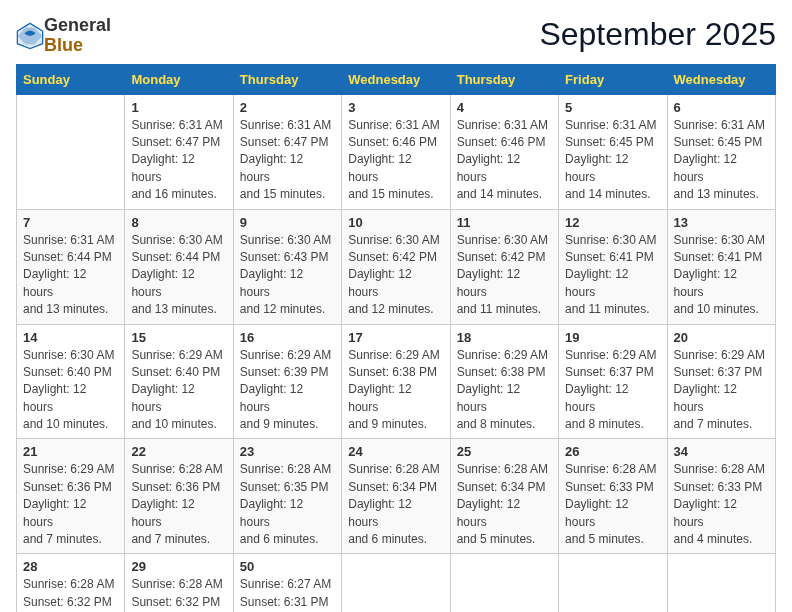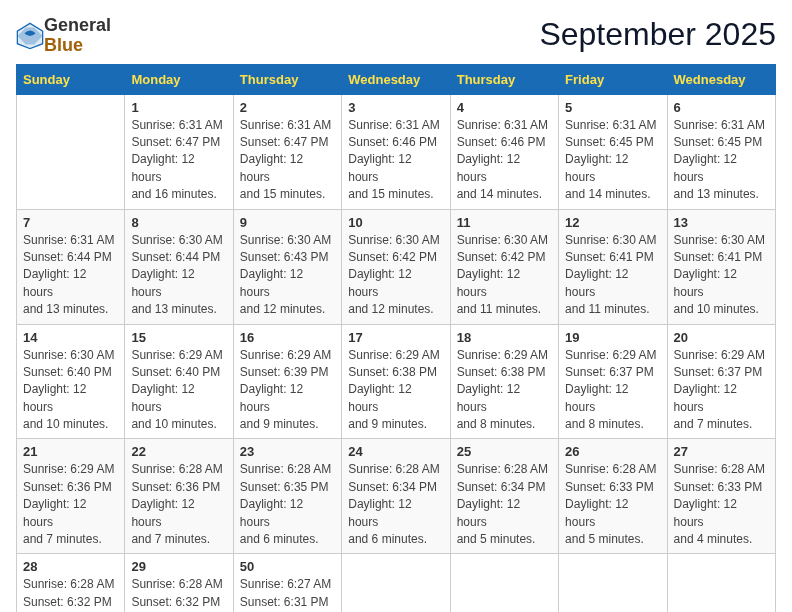--- a/index.html
+++ b/index.html
@@ -227,21 +227,21 @@
         </td>
         <td>
           <span class="day-num">25</span>
           <div class="day-info">Sunrise: 6:28 AM<br>Sunset: 6:34 PM<br>Daylight: 12 hours<br>and 5 minutes.</div>
         </td>
         <td>
           <span class="day-num">26</span>
           <div class="day-info">Sunrise: 6:28 AM<br>Sunset: 6:33 PM<br>Daylight: 12 hours<br>and 5 minutes.</div>
         </td>
         <td>
-          <span class="day-num">27</span>
+          <span class="day-num">34</span>
           <div class="day-info">Sunrise: 6:28 AM<br>Sunset: 6:33 PM<br>Daylight: 12 hours<br>and 4 minutes.</div>
         </td>
       </tr>
       <tr>
         <td>
           <span class="day-num">28</span>
           <div class="day-info">Sunrise: 6:28 AM<br>Sunset: 6:32 PM<br>Daylight: 12 hours<br>and 4 minutes.</div>
         </td>
         <td>
           <span class="day-num">29</span>

